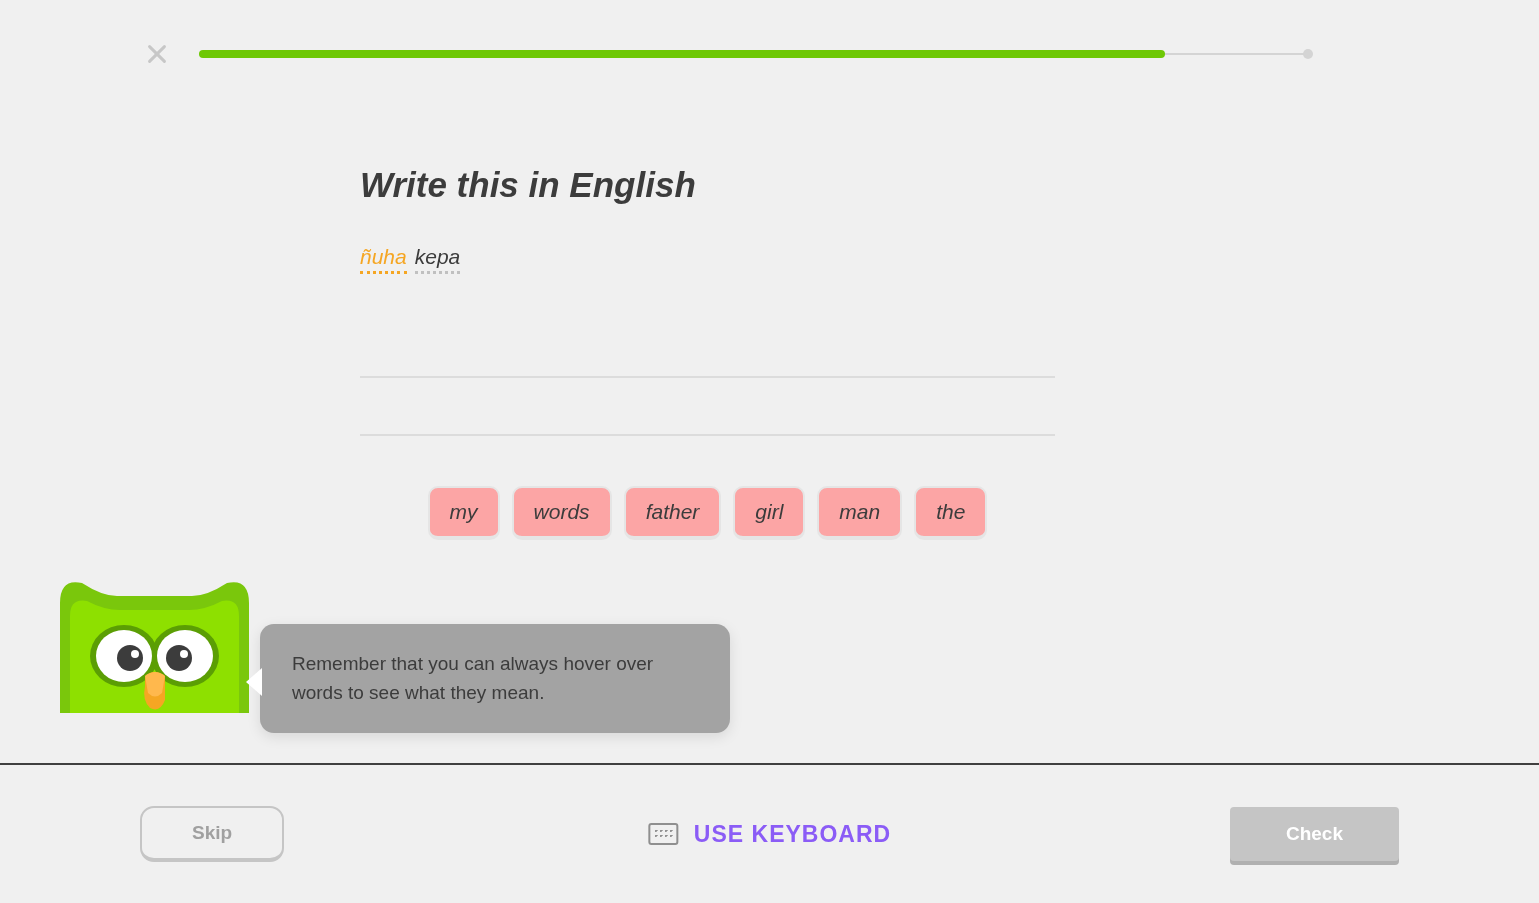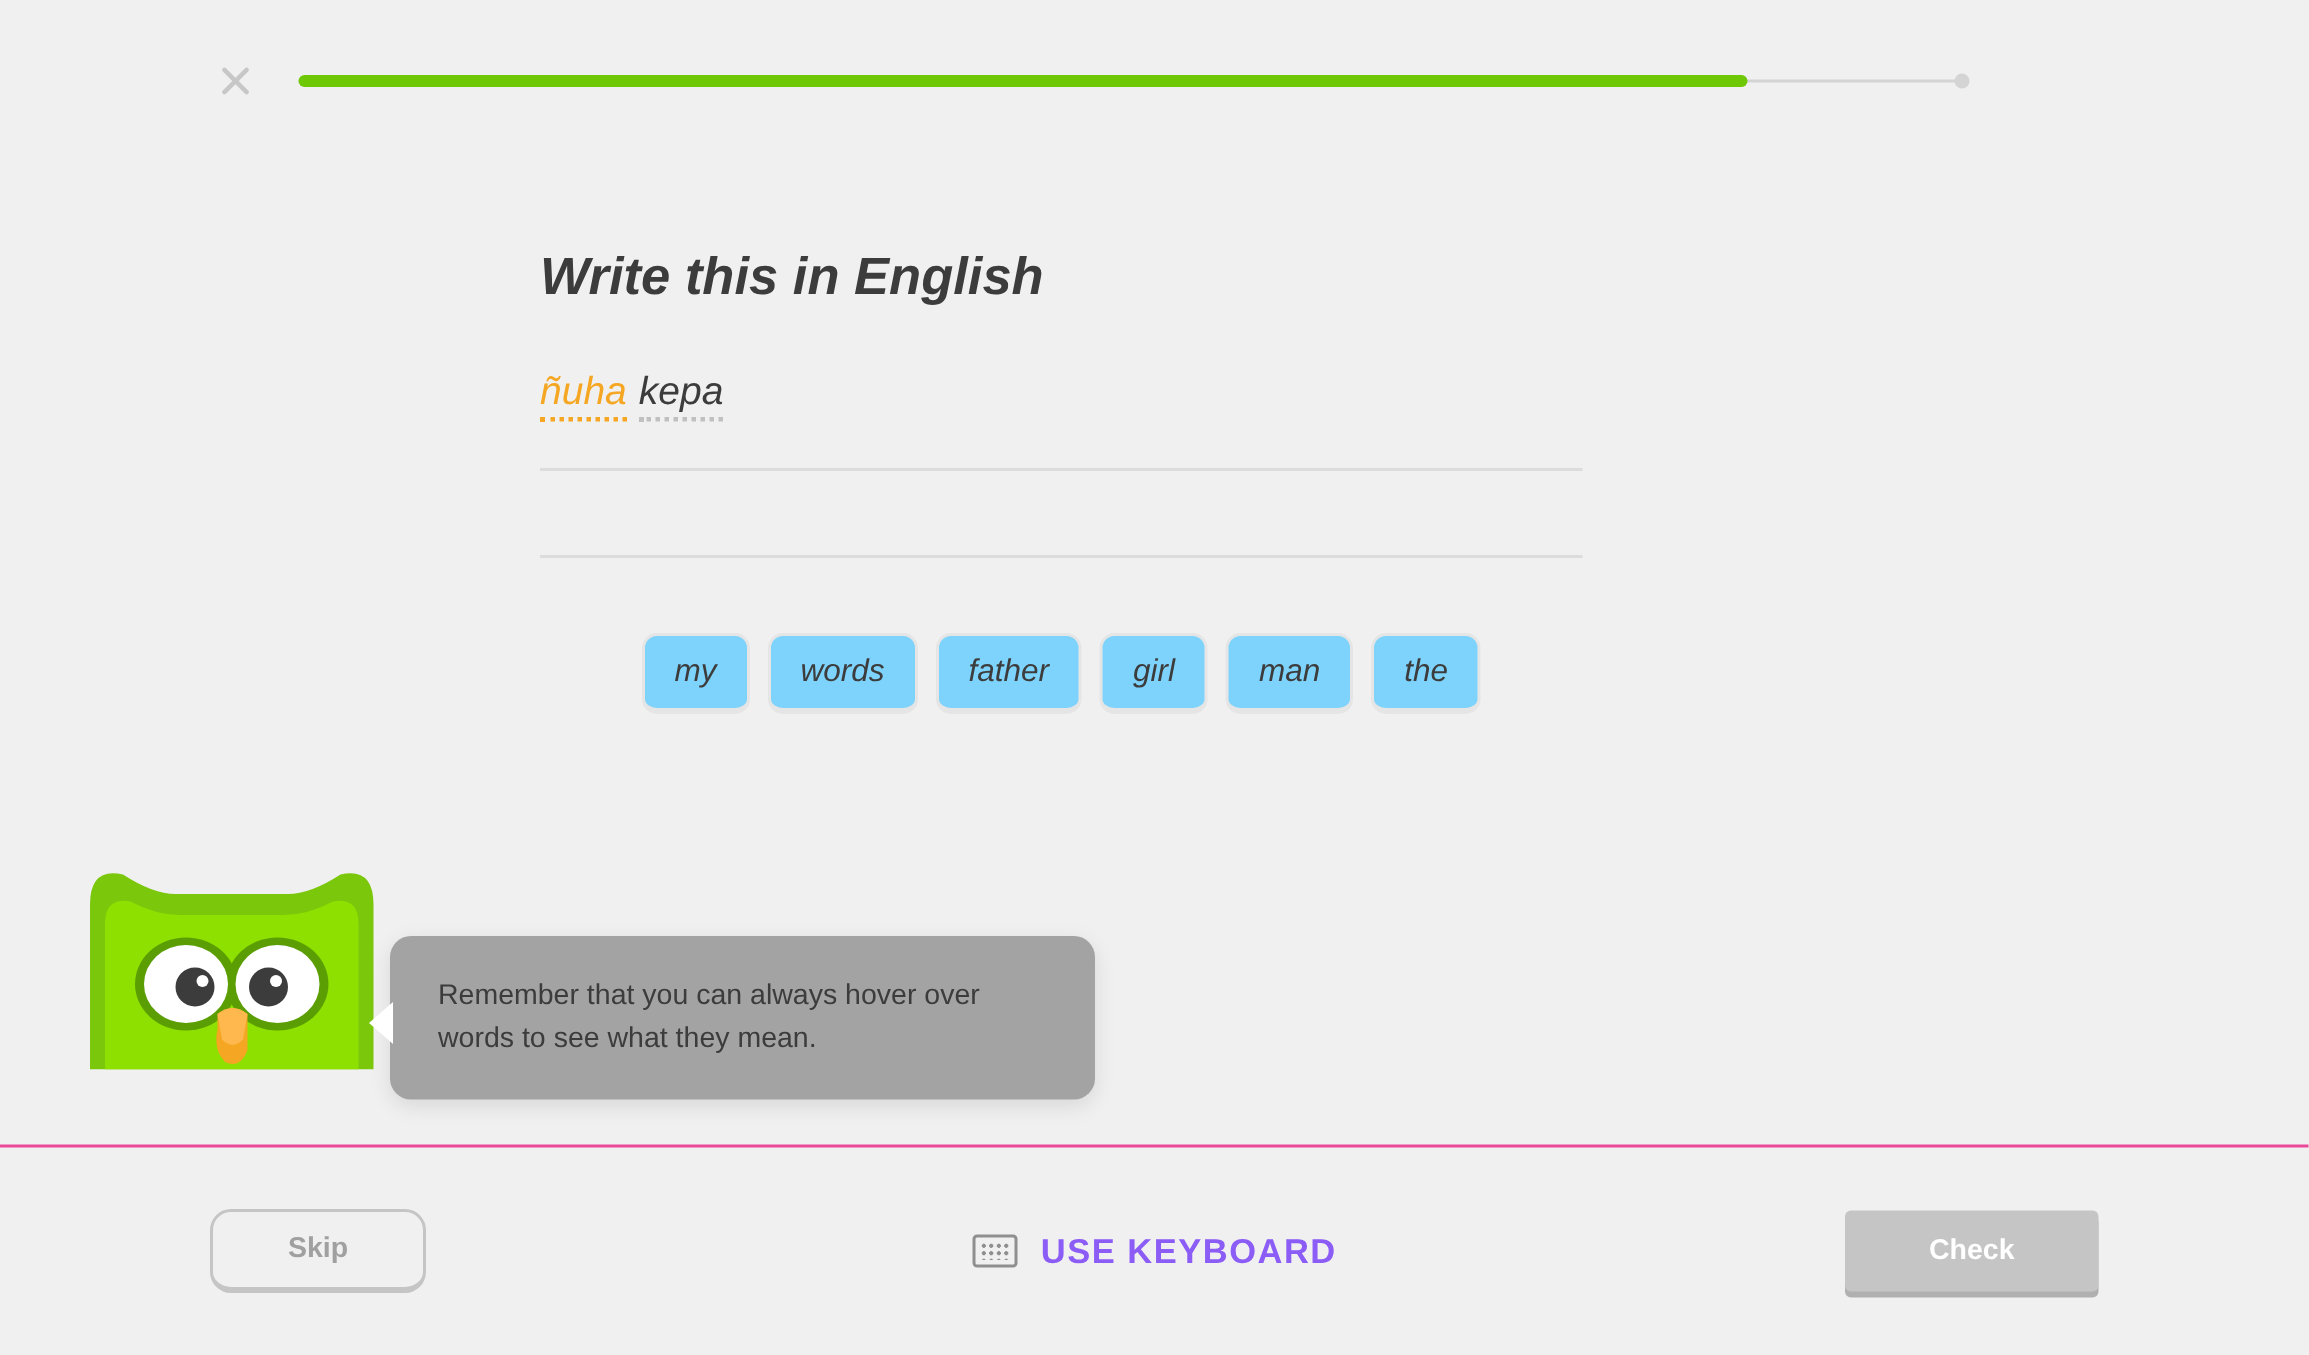--- a/index.html
+++ b/index.html
@@ -84,23 +84,23 @@
       width: 695px;
       font-style: italic;
     }
     .title {
       font-size: 35px;
       font-weight: 700;
       color: #3c3c3c;
       margin-bottom: 40px;
     }
     .prompt-row {
-      font-size: 26px;
-      color: #3c3c3c;
-      margin-bottom: 31px;
+      font-size: 21px;
+      color: #3c3c3c;
+      margin-bottom: 102px;
       display: flex;
       gap: 8px;
     }
     .prompt-word {
       border-bottom: 3px dotted #c0c0c0;
       padding-bottom: 2px;
       cursor: pointer;
     }
     .prompt-word.new {
       color: #f5a623;
@@ -112,21 +112,21 @@
       border-bottom: 2px solid #dcdcdc;
       margin-bottom: 50px;
     }
     .word-bank {
       display: flex;
       justify-content: center;
       gap: 12px;
       flex-wrap: wrap;
     }
     .word-tile {
-      background: #7dd3fc;
+      background: #fca5a5;
       border: 2px solid #e5e5e5;
       border-bottom-width: 4px;
       border-radius: 10px;
       padding: 12px 20px;
       font-size: 21px;
       color: #3c3c3c;
       cursor: pointer;
       user-select: none;
     }
     .owl-container {
@@ -159,21 +159,21 @@
       border-top: 14px solid transparent;
       border-bottom: 14px solid transparent;
       border-right: 16px solid #fff;
     }
     .bottom-bar {
       position: absolute;
       bottom: 0;
       left: 0;
       right: 0;
       height: 140px;
-      border-top: 2px solid #ec4899;
+      border-top: 2px solid #404040;
       background: #f0f0f0;
       display: flex;
       align-items: center;
       justify-content: space-between;
       padding: 0 140px;
     }
     .btn-skip {
       background: transparent;
       border: 2px solid #c5c5c5;
       border-bottom-width: 4px;

